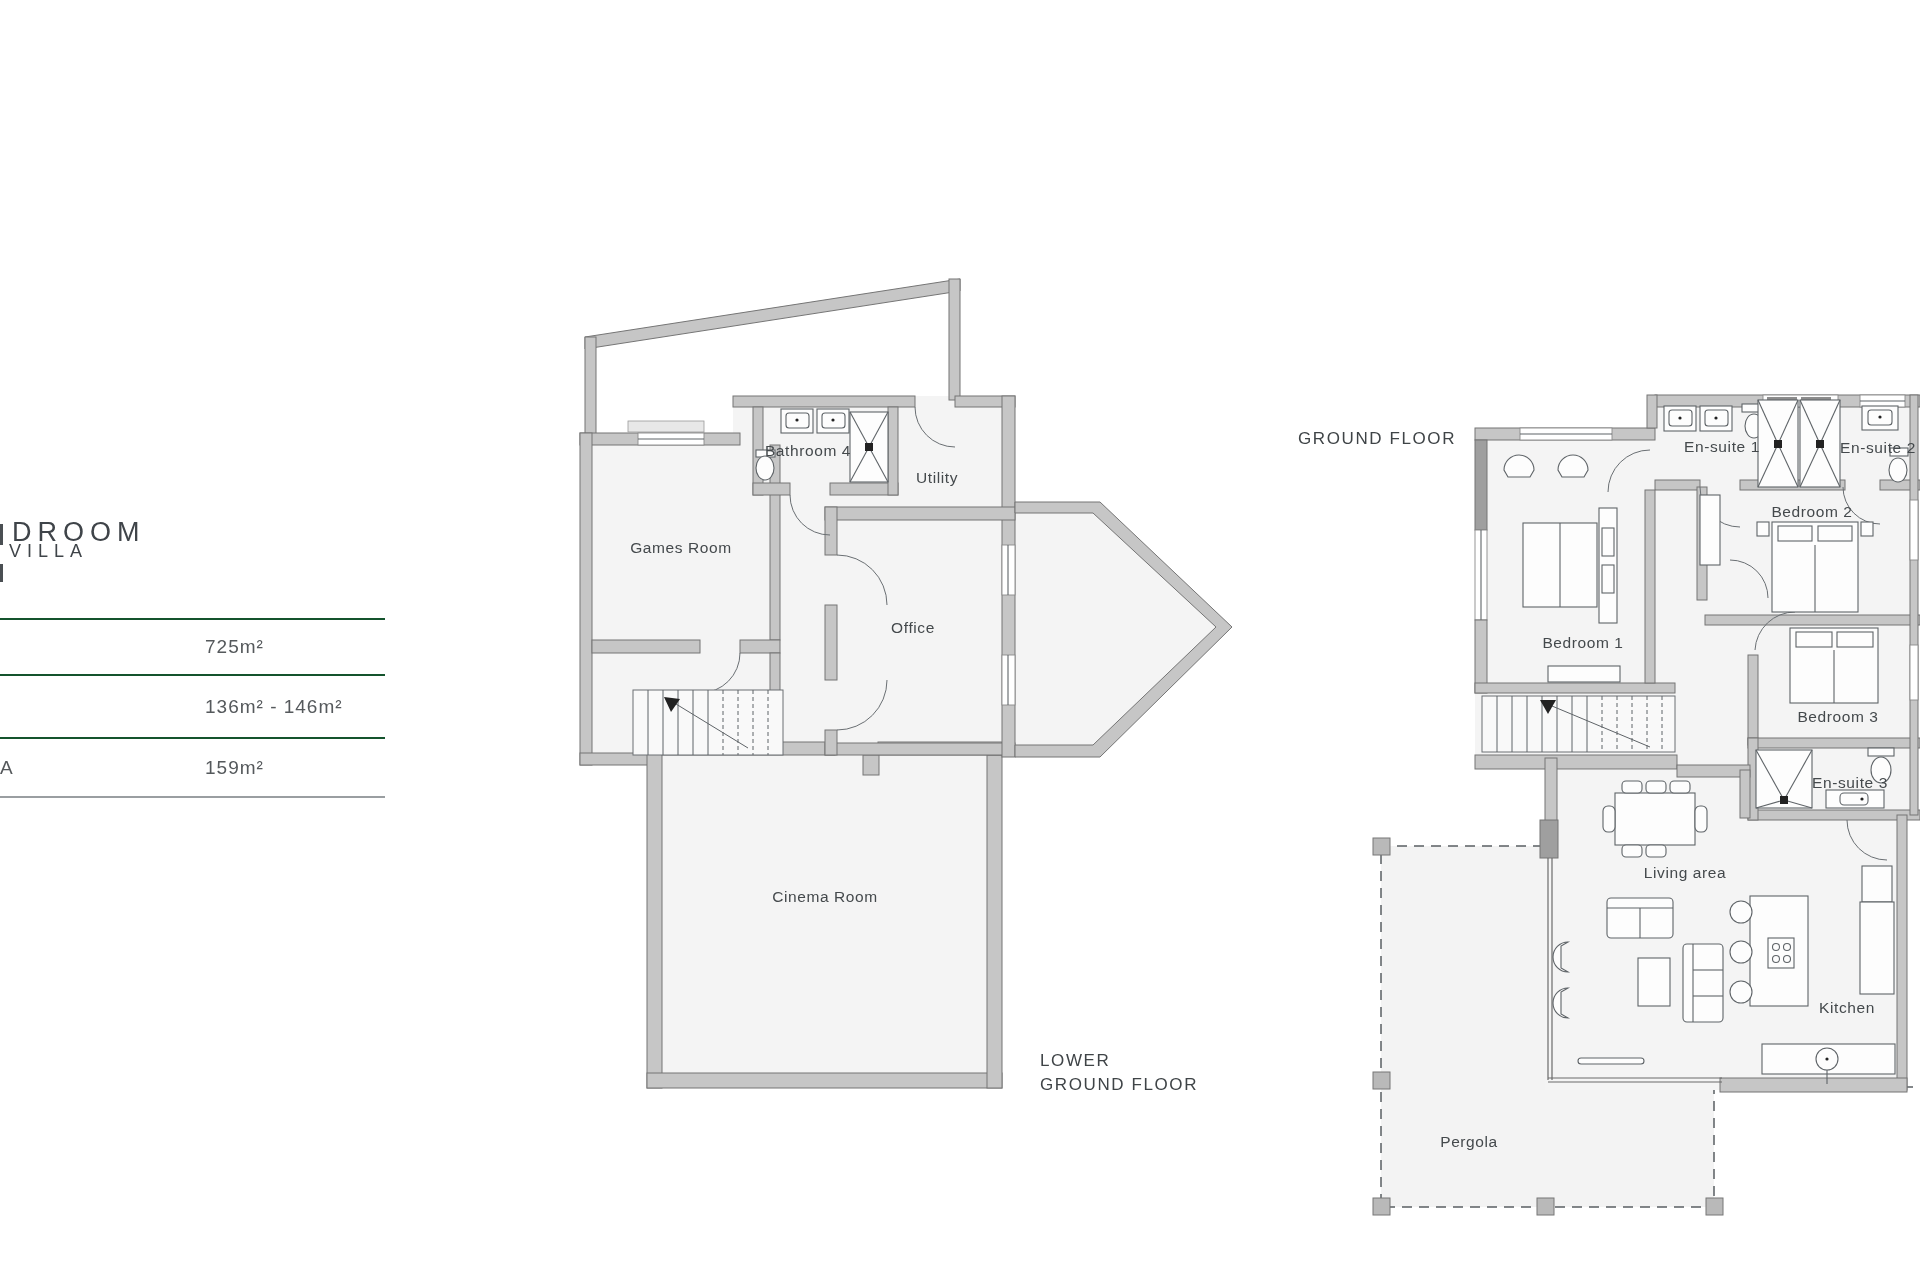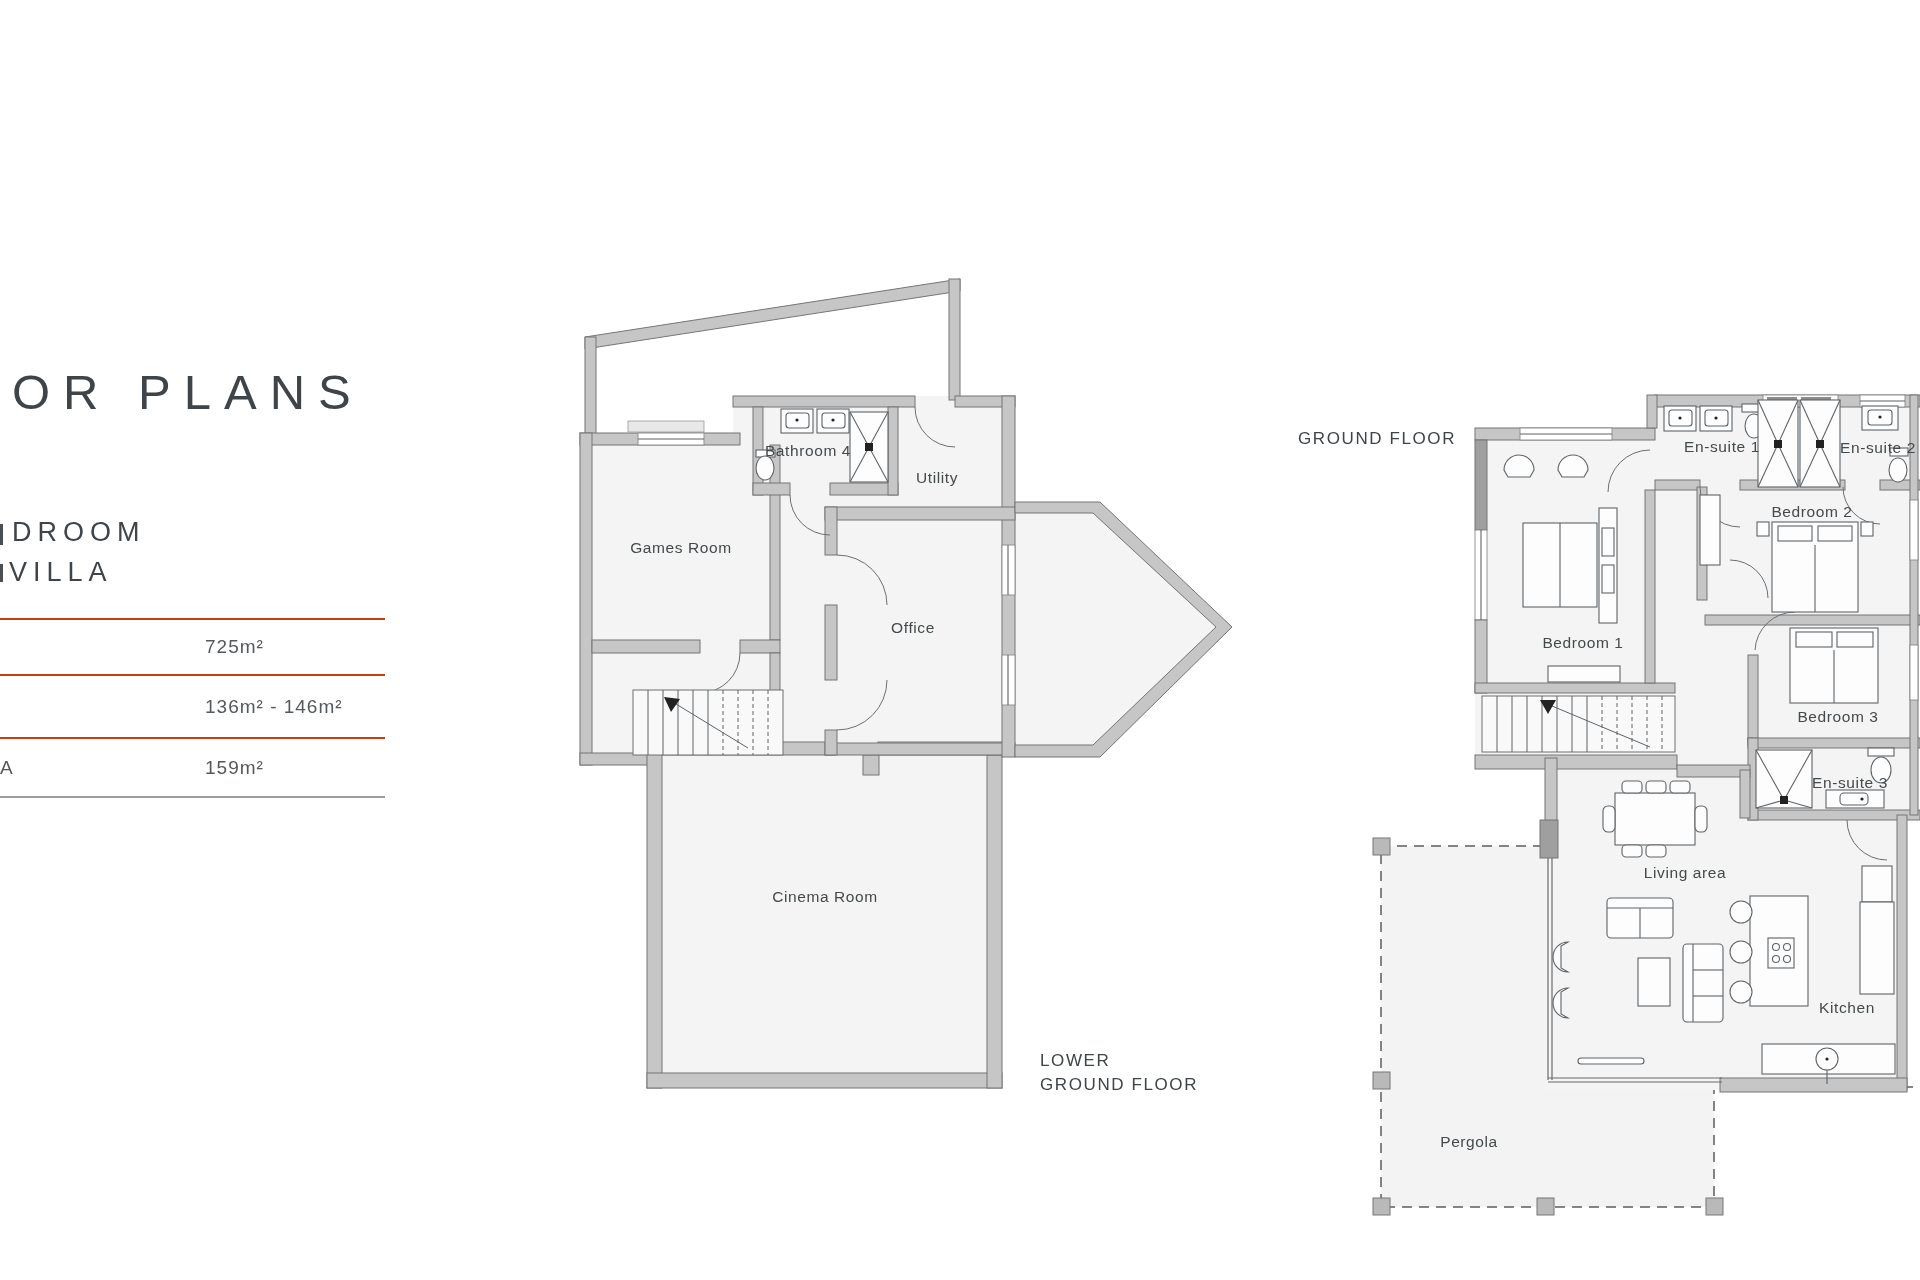--- a/index.html
+++ b/index.html
@@ -4,25 +4,25 @@
 <style>
   html,body{margin:0;padding:0;background:#ffffff;}
   #stage{position:relative;width:1920px;height:1280px;overflow:hidden;background:#fff;
          font-family:"Liberation Sans",sans-serif;}
   
   .panel{position:absolute;left:0;top:0;width:420px;height:1280px;}
   .main-title{position:absolute;left:12px;top:364px;font-size:49px;font-weight:300;
               letter-spacing:13px;color:#3f4449;white-space:nowrap;}
   .sub1{position:absolute;left:4px;top:517px;font-size:27px;font-weight:400;
         letter-spacing:6px;color:#3f4449;white-space:nowrap;padding-left:8px;}
-  .sub2{position:absolute;left:9px;top:557px;font-size:27px;font-weight:400;
+  .sub2{position:absolute;left:9px;top:541px;font-size:18px;font-weight:400;
         letter-spacing:6px;color:#3f4449;white-space:nowrap;}
   .cut-frag{position:absolute;background:#4a4f53;width:3px;}
   .spec{position:absolute;left:0;top:618px;width:385px;}
-  .spec-row{position:relative;height:54px;border-top:2px solid #c2410c;display:flex;align-items:center;}
+  .spec-row{position:relative;height:54px;border-top:2px solid #14532d;display:flex;align-items:center;}
   .spec-row:nth-child(2){height:61px;}
   .spec-row:nth-child(3){height:57px;border-bottom:2px solid #9a9ea1;}
   .spec-label{position:absolute;left:0;font-size:19px;color:#55595c;letter-spacing:1px;}
   .spec-value{position:absolute;left:205px;font-size:19px;color:#55595c;letter-spacing:1px;}
   
   .roomfill{fill:#f4f4f4;stroke:none;}
   .pergfill{fill:#f3f3f3;stroke:none;}
   .wall{fill:#c6c6c6;stroke:#757575;stroke-width:1;}
   .wall-dark{fill:#9f9f9f;stroke:#757575;stroke-width:1;}
   .terr{fill:#ffffff;stroke:none;}
@@ -41,21 +41,20 @@
   .ftitle{font-family:"Liberation Sans",sans-serif;font-size:17px;fill:#3f4447;
           letter-spacing:1.6px;text-anchor:start;}
   .dot{fill:#222;stroke:none;}
 </style>
 </head>
 <body>
 
 <div id="stage">
 
   <div class="panel">
-    <div class="main-title">OR PLANS</div>
     <div class="sub1">DROOM</div>
     <div class="sub2">VILLA</div>
     <div class="cut-frag" style="left:0;top:524px;height:21px;"></div>
     <div class="cut-frag" style="left:0;top:564px;height:18px;"></div>
 
     <div class="spec">
       <div class="spec-row">
         <span class="spec-label"></span>
         <span class="spec-value">725m²</span>
       </div>

